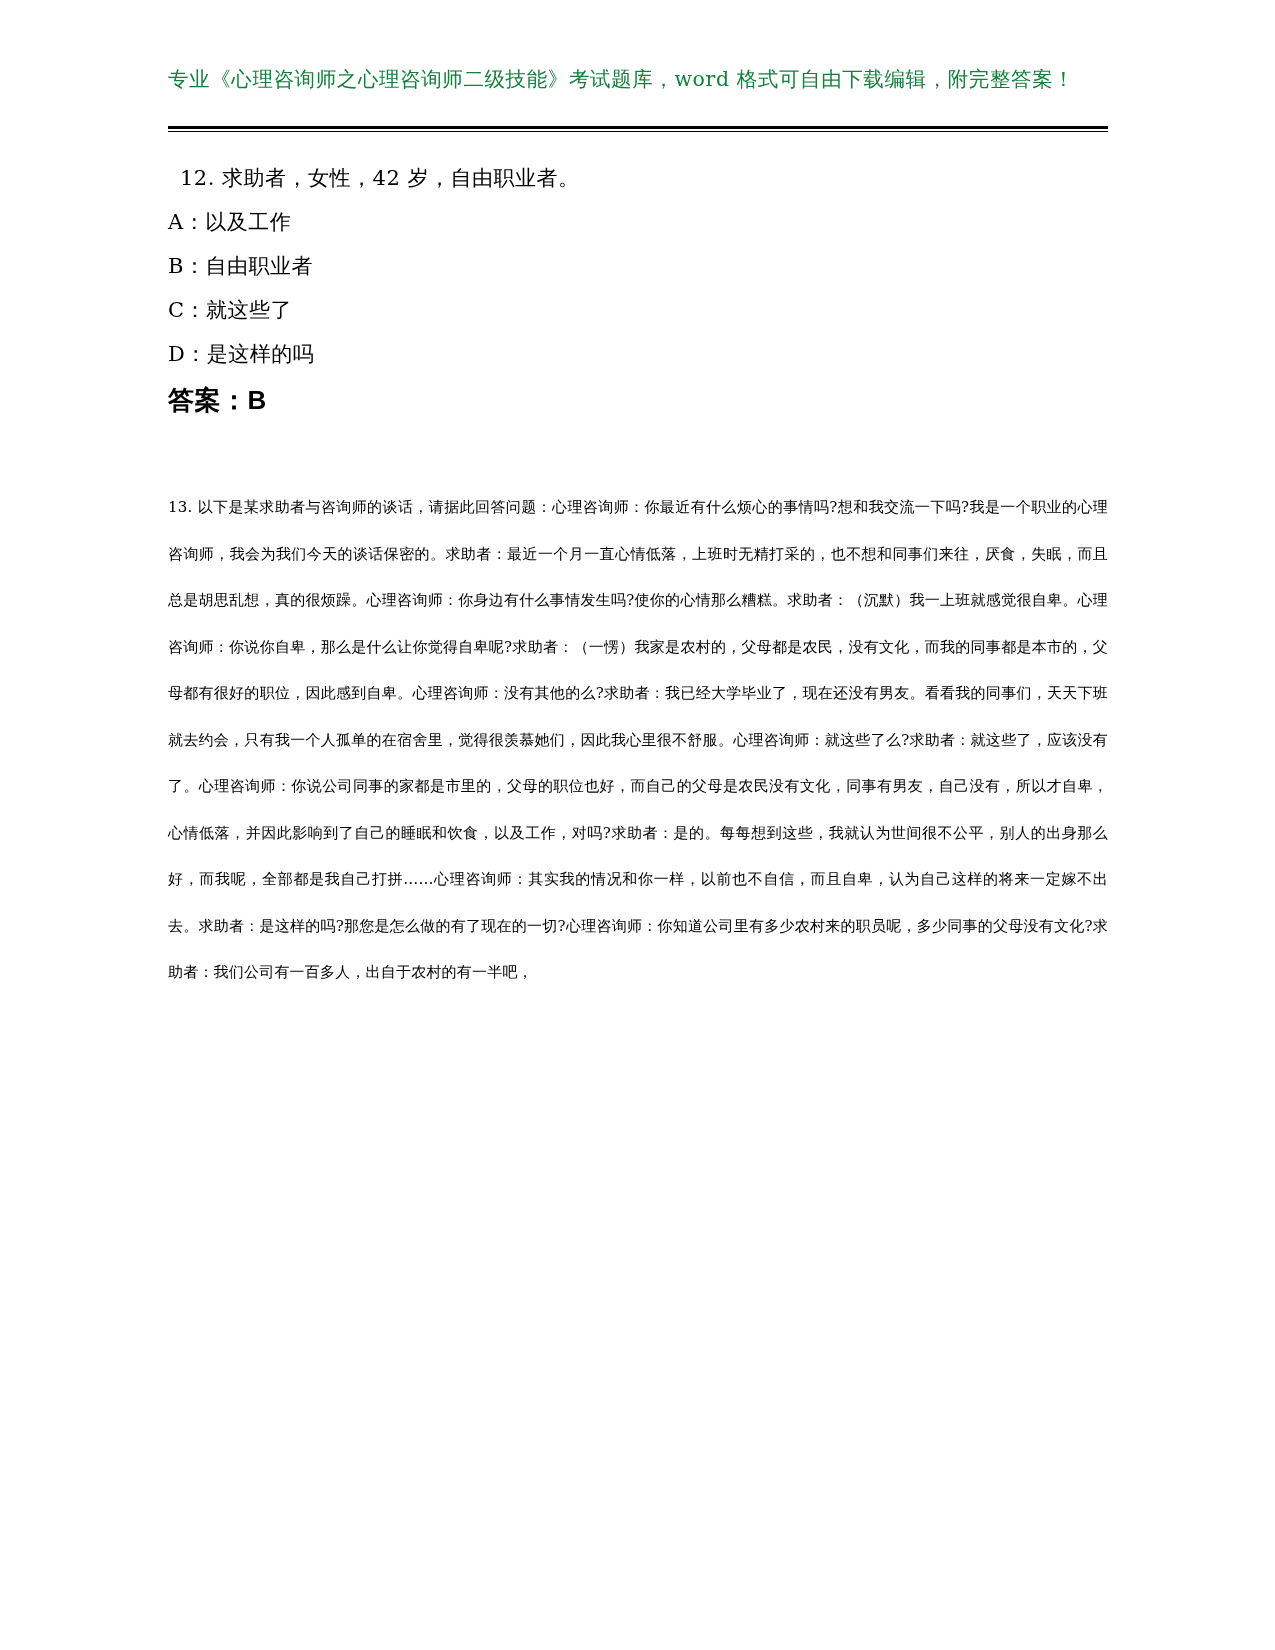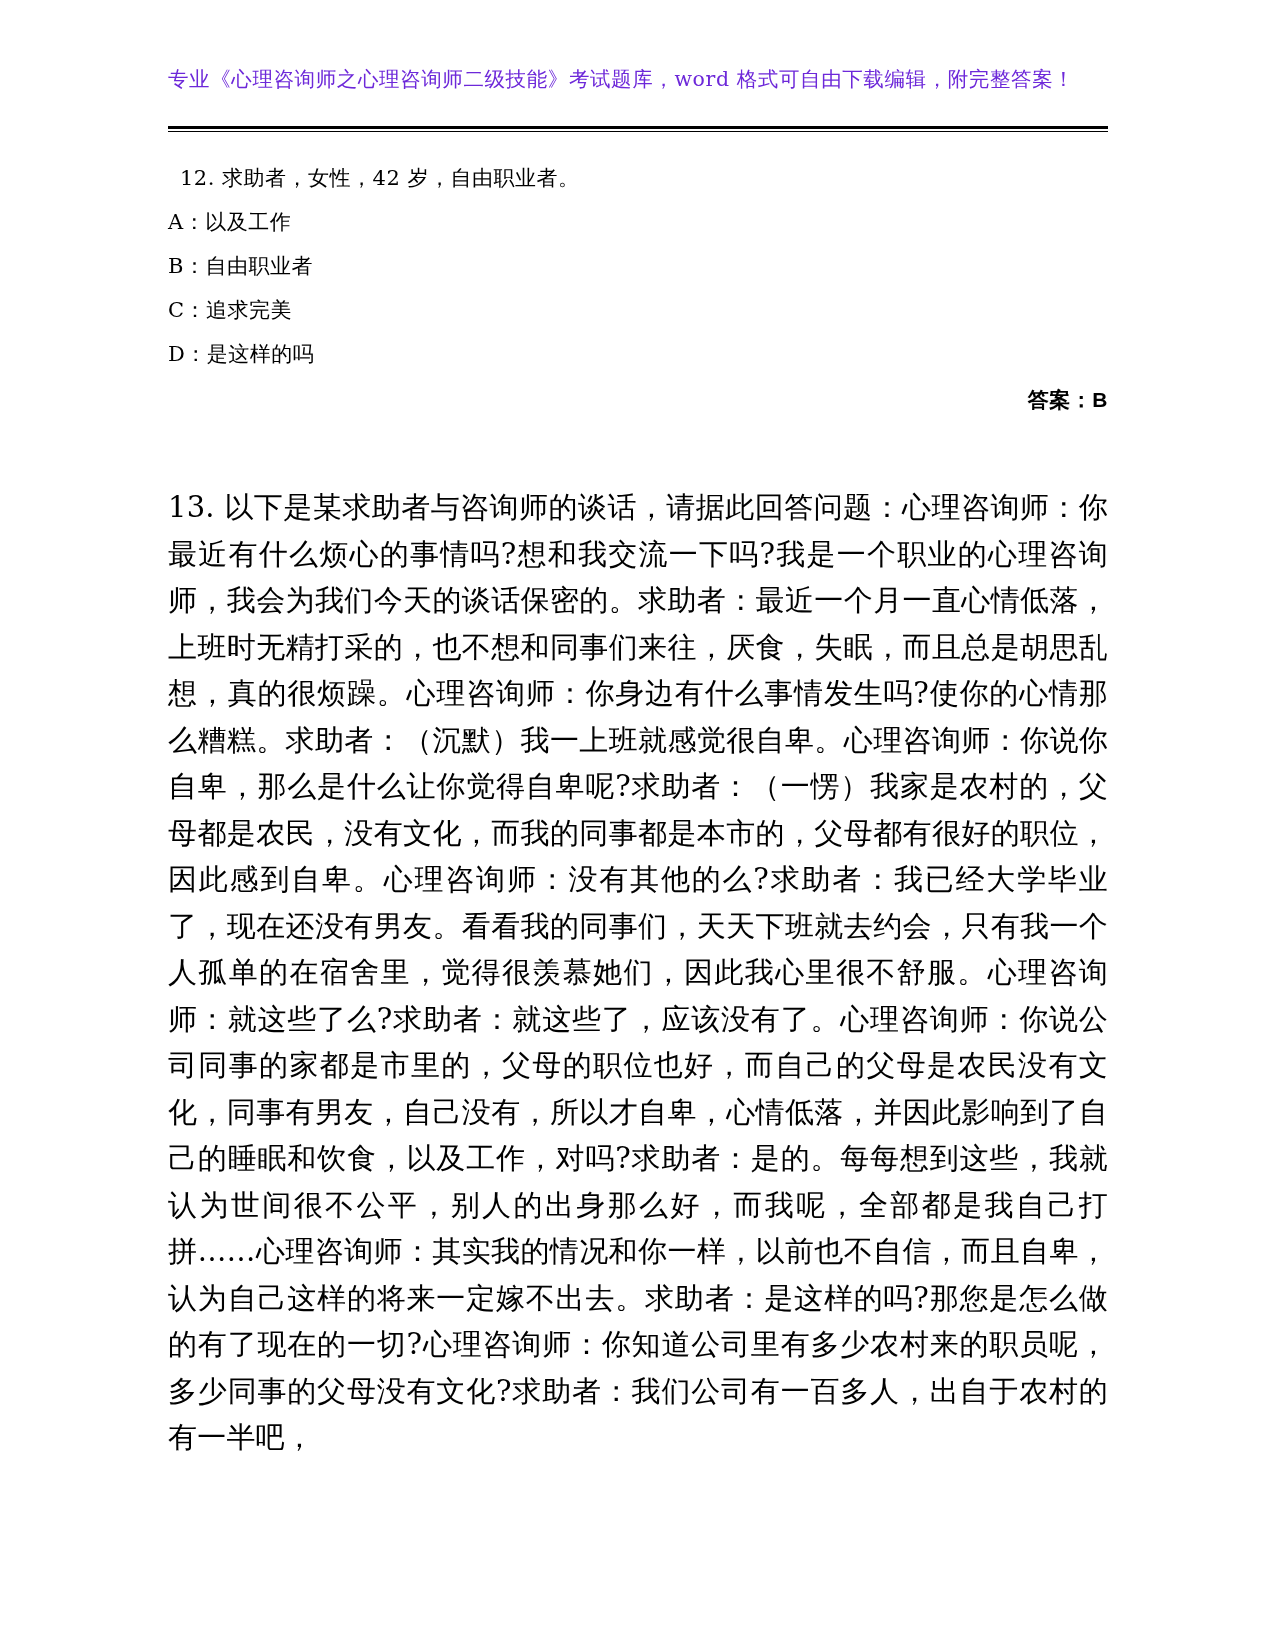--- a/index.html
+++ b/index.html
@@ -21,21 +21,21 @@
     position: absolute;
     left: 168px;
     top: 62px;
     width: 940px;
   }
   .header-note {
     font-size: 20.5px;
     line-height: 34px;
     letter-spacing: 0.6px;
     text-align: justify;
-    color: #6d28d9;
+    color: #15803d;
   }
   .rule-wrap {
     margin-top: 30px;
     width: 940px;
   }
   .rule-thick {
     height: 3px;
     background: #000;
   }
   .rule-gap {
@@ -55,34 +55,33 @@
   .q-stem {
     text-indent: 0;
     margin-left: 12px;
   }
   .opt {
     font-size: 21px;
     line-height: 44px;
     letter-spacing: 0.5px;
   }
   .answer {
-    font-size: 21px;
+    font-size: 26px;
     line-height: 44px;
     font-weight: bold;
     letter-spacing: 0.5px;
     margin-top: 2px;
-    text-align: right;
   }
   .answer .val {
     font-weight: bold;
     font-family: "Liberation Sans", sans-serif;
   }
   .q-long {
     margin-top: 62px;
-    font-size: 29px;
+    font-size: 15px;
     line-height: 46.5px;
     letter-spacing: 0.2px;
     text-align: justify;
     text-justify: inter-character;
     word-break: break-all;
   }
 </style>
 </head>
 <body>
 
@@ -94,21 +93,21 @@
     <div class="rule-wrap">
       <div class="rule-thick"></div>
       <div class="rule-gap"></div>
       <div class="rule-thin"></div>
     </div>
 
     <div class="q-block">
       <div class="q-stem">12. 求助者，女性，42 岁，自由职业者。</div>
       <div class="opt">A：以及工作</div>
       <div class="opt">B：自由职业者</div>
-      <div class="opt">C：追求完美</div>
+      <div class="opt">C：就这些了</div>
       <div class="opt">D：是这样的吗</div>
       <div class="answer"><span>答案：</span><span class="val">B</span></div>
     </div>
 
     <div class="q-long">13. 以下是某求助者与咨询师的谈话，请据此回答问题：心理咨询师：你最近有什么烦心的事情吗?想和我交流一下吗?我是一个职业的心理咨询师，我会为我们今天的谈话保密的。求助者：最近一个月一直心情低落，上班时无精打采的，也不想和同事们来往，厌食，失眠，而且总是胡思乱想，真的很烦躁。心理咨询师：你身边有什么事情发生吗?使你的心情那么糟糕。求助者：（沉默）我一上班就感觉很自卑。心理咨询师：你说你自卑，那么是什么让你觉得自卑呢?求助者：（一愣）我家是农村的，父母都是农民，没有文化，而我的同事都是本市的，父母都有很好的职位，因此感到自卑。心理咨询师：没有其他的么?求助者：我已经大学毕业了，现在还没有男友。看看我的同事们，天天下班就去约会，只有我一个人孤单的在宿舍里，觉得很羡慕她们，因此我心里很不舒服。心理咨询师：就这些了么?求助者：就这些了，应该没有了。心理咨询师：你说公司同事的家都是市里的，父母的职位也好，而自己的父母是农民没有文化，同事有男友，自己没有，所以才自卑，心情低落，并因此影响到了自己的睡眠和饮食，以及工作，对吗?求助者：是的。每每想到这些，我就认为世间很不公平，别人的出身那么好，而我呢，全部都是我自己打拼……心理咨询师：其实我的情况和你一样，以前也不自信，而且自卑，认为自己这样的将来一定嫁不出去。求助者：是这样的吗?那您是怎么做的有了现在的一切?心理咨询师：你知道公司里有多少农村来的职员呢，多少同事的父母没有文化?求助者：我们公司有一百多人，出自于农村的有一半吧，</div>
 
   </div>
 </div>
 
 </body></html>

